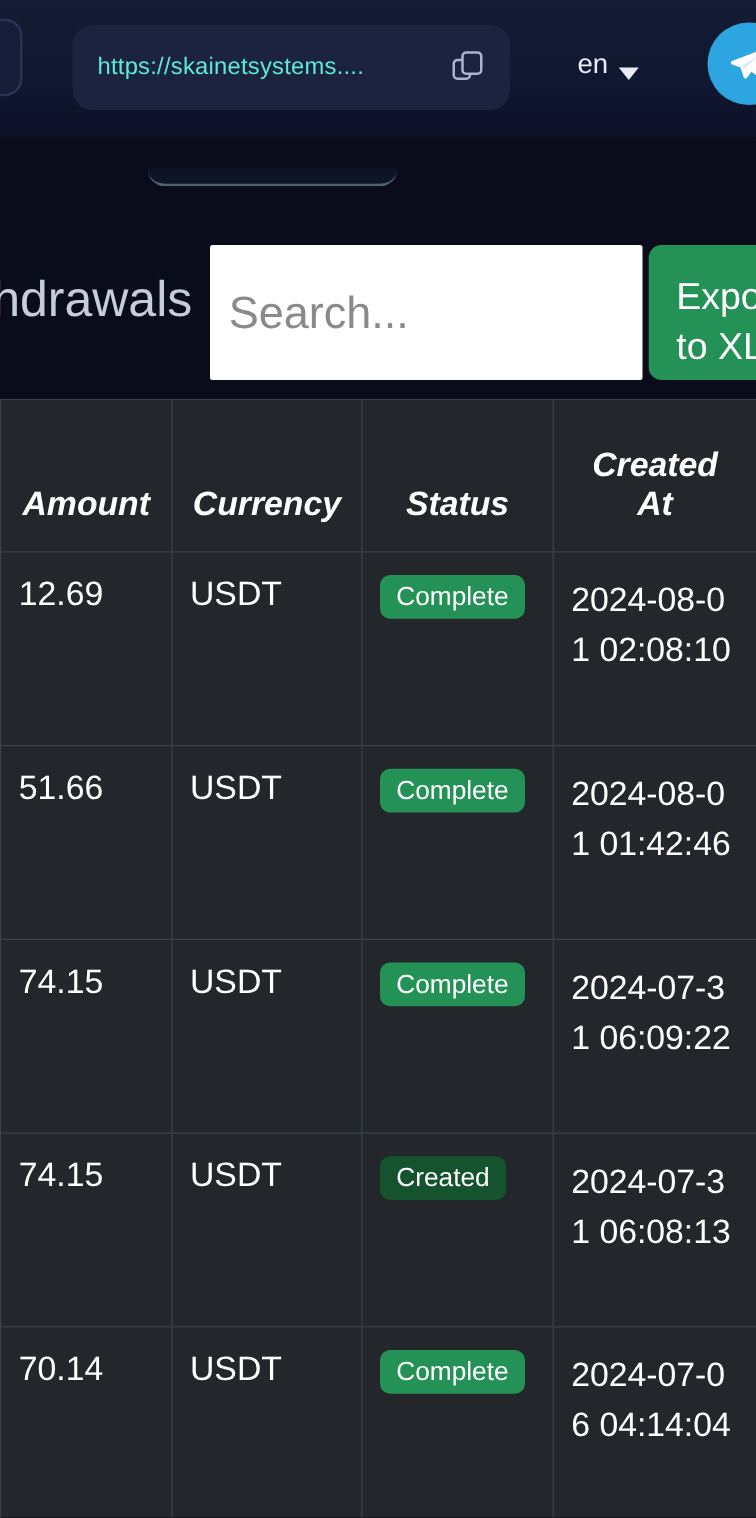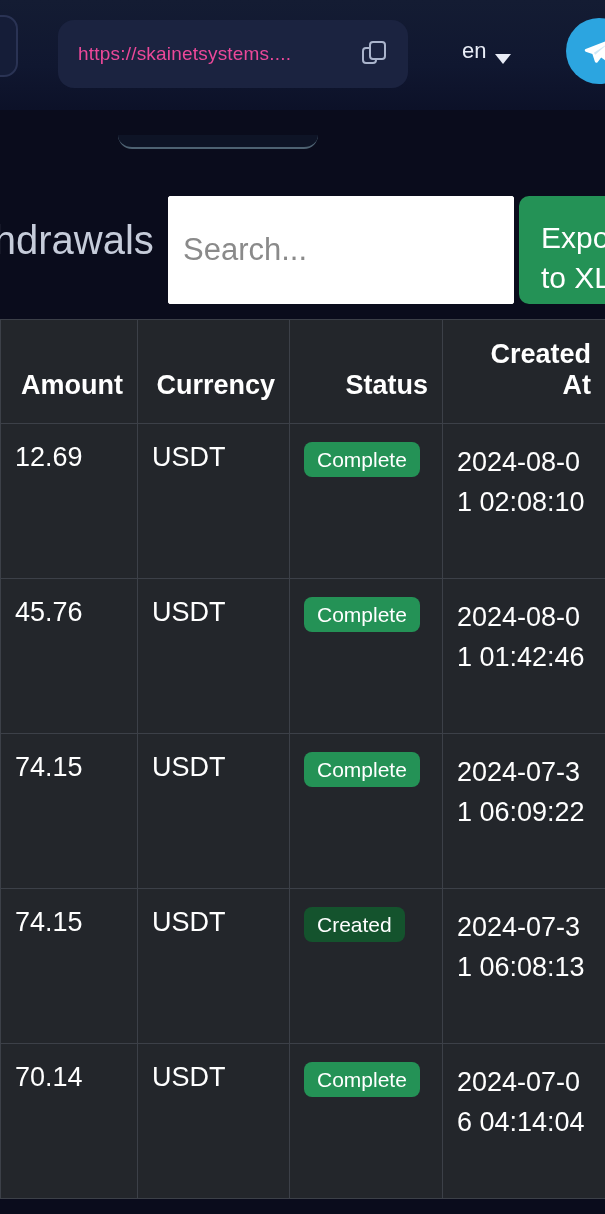--- a/index.html
+++ b/index.html
@@ -45,21 +45,21 @@
     width: 350px;
     height: 68px;
     border-radius: 16px;
     background: #1b2340;
     display: flex;
     align-items: center;
     padding: 0 20px;
   }
   .url-text {
     flex: 1;
-    color: #ec4899;
+    color: #5eead4;
     font-size: 19px;
     letter-spacing: .2px;
     white-space: nowrap;
     overflow: hidden;
   }
   .copy-icon {
     width: 26px; height: 26px;
     position: relative;
     flex: none;
     margin-left: 8px;
@@ -146,21 +146,21 @@
   .search-input {
     position: absolute;
     left: 168px;
     top: 0;
     width: 346px;
     height: 108px;
     background: #ffffff;
     border: 1px solid #ffffff;
     border-radius: 2px;
     font-family: "Liberation Sans", sans-serif;
-    font-size: 31px;
+    font-size: 36px;
     color: #4c1d95;
     padding: 0 14px;
     outline: none;
   }
   .search-input::placeholder { color: #8a8a8a; }
 
   .export-btn {
     position: absolute;
     left: 519px;
     top: 0;
@@ -198,24 +198,25 @@
   table.data th, table.data td {
     border: 1px solid #3c4048;
     background: #23262b;
     vertical-align: middle;
     padding: 12px 14px;
     color: #ffffff;
   }
   table.data th {
     font-size: 27px;
     font-weight: 700;
-    text-align: right;
-    height: 104px;
+    text-align: center;
+    height: 122px;
     vertical-align: bottom;
     padding-bottom: 22px;
+    font-style: italic;
   }
   table.data td {
     font-size: 27px;
     font-weight: 400;
     height: 155px;
     vertical-align: top;
     padding-top: 18px;
   }
   col.c-prev { width: 108px; }
   col.c-amount { width: 137px; }
@@ -301,21 +302,21 @@
               <td></td>
               <td>12.69</td>
               <td>USDT</td>
               <td><span class="badge complete">Complete</span></td>
               <td>
                 <div class="created-at">2024-08-01 02:08:10</div>
               </td>
             </tr>
             <tr>
               <td></td>
-              <td>45.76</td>
+              <td>51.66</td>
               <td>USDT</td>
               <td><span class="badge complete">Complete</span></td>
               <td>
                 <div class="created-at">2024-08-01 01:42:46</div>
               </td>
             </tr>
             <tr>
               <td></td>
               <td>74.15</td>
               <td>USDT</td>

